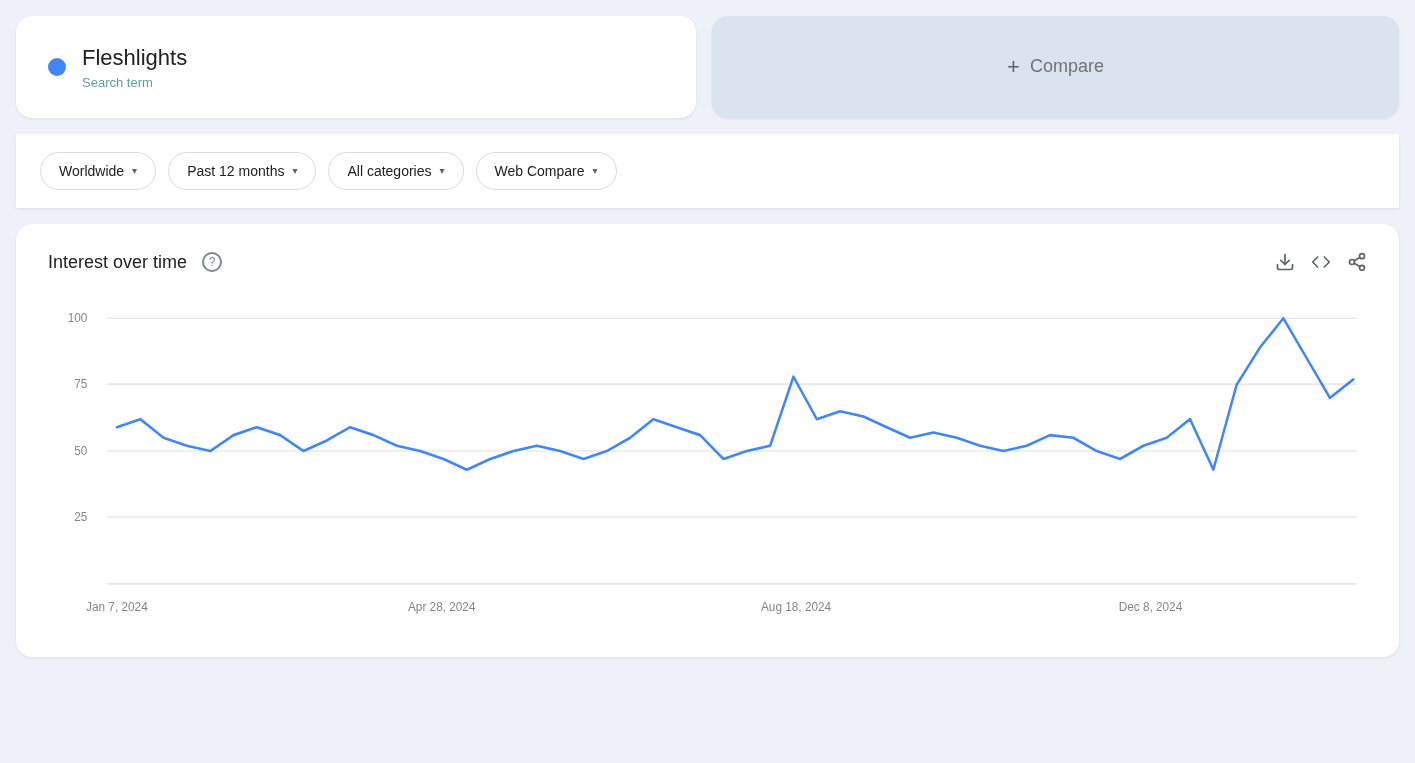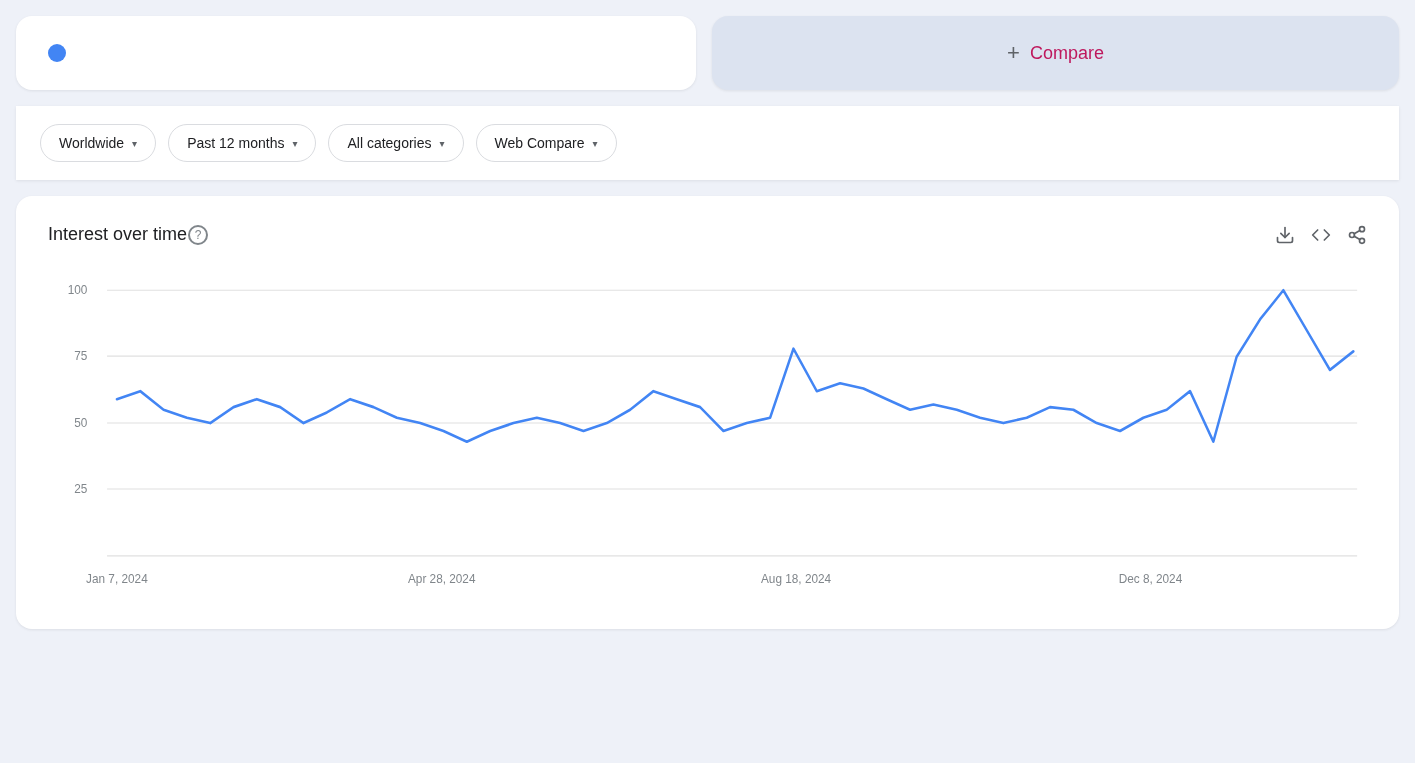--- a/index.html
+++ b/index.html
@@ -60,21 +60,21 @@
       gap: 10px;
       cursor: pointer;
       box-shadow: 0 1px 3px rgba(0,0,0,0.08);
     }
     .compare-plus {
       font-size: 22px;
       color: #5f6368;
     }
     .compare-label {
       font-size: 18px;
-      color: #be185d;
+      color: #737373;
     }
 
     
     .filter-bar {
       background: #fff;
       border-radius: 0;
       padding: 18px 24px;
       display: flex;
       gap: 12px;
       align-items: center;
@@ -110,21 +110,21 @@
     .chart-header {
       display: flex;
       align-items: center;
       justify-content: space-between;
       margin-bottom: 24px;
     }
 
     .chart-title-row {
       display: flex;
       align-items: center;
-      gap: 1px;
+      gap: 15px;
     }
 
     .chart-title {
       font-size: 18px;
       color: #202124;
       font-weight: 400;
     }
 
     .help-icon {
       width: 20px;
@@ -184,20 +184,24 @@
       stroke-linejoin: round;
       stroke-linecap: round;
     }
   </style>
 </head>
 <body>
 
 <div class="top-row">
   <div class="search-term-card">
     <div class="blue-dot"></div>
+    <div class="term-info">
+      <div class="term-name">Fleshlights</div>
+      <div class="term-type">Search term</div>
+    </div>
   </div>
   <div class="compare-card">
     <span class="compare-plus">+</span>
     <span class="compare-label">Compare</span>
   </div>
 </div>
 
 <div class="filter-bar">
   <button class="filter-btn">
     <span>Worldwide</span>

